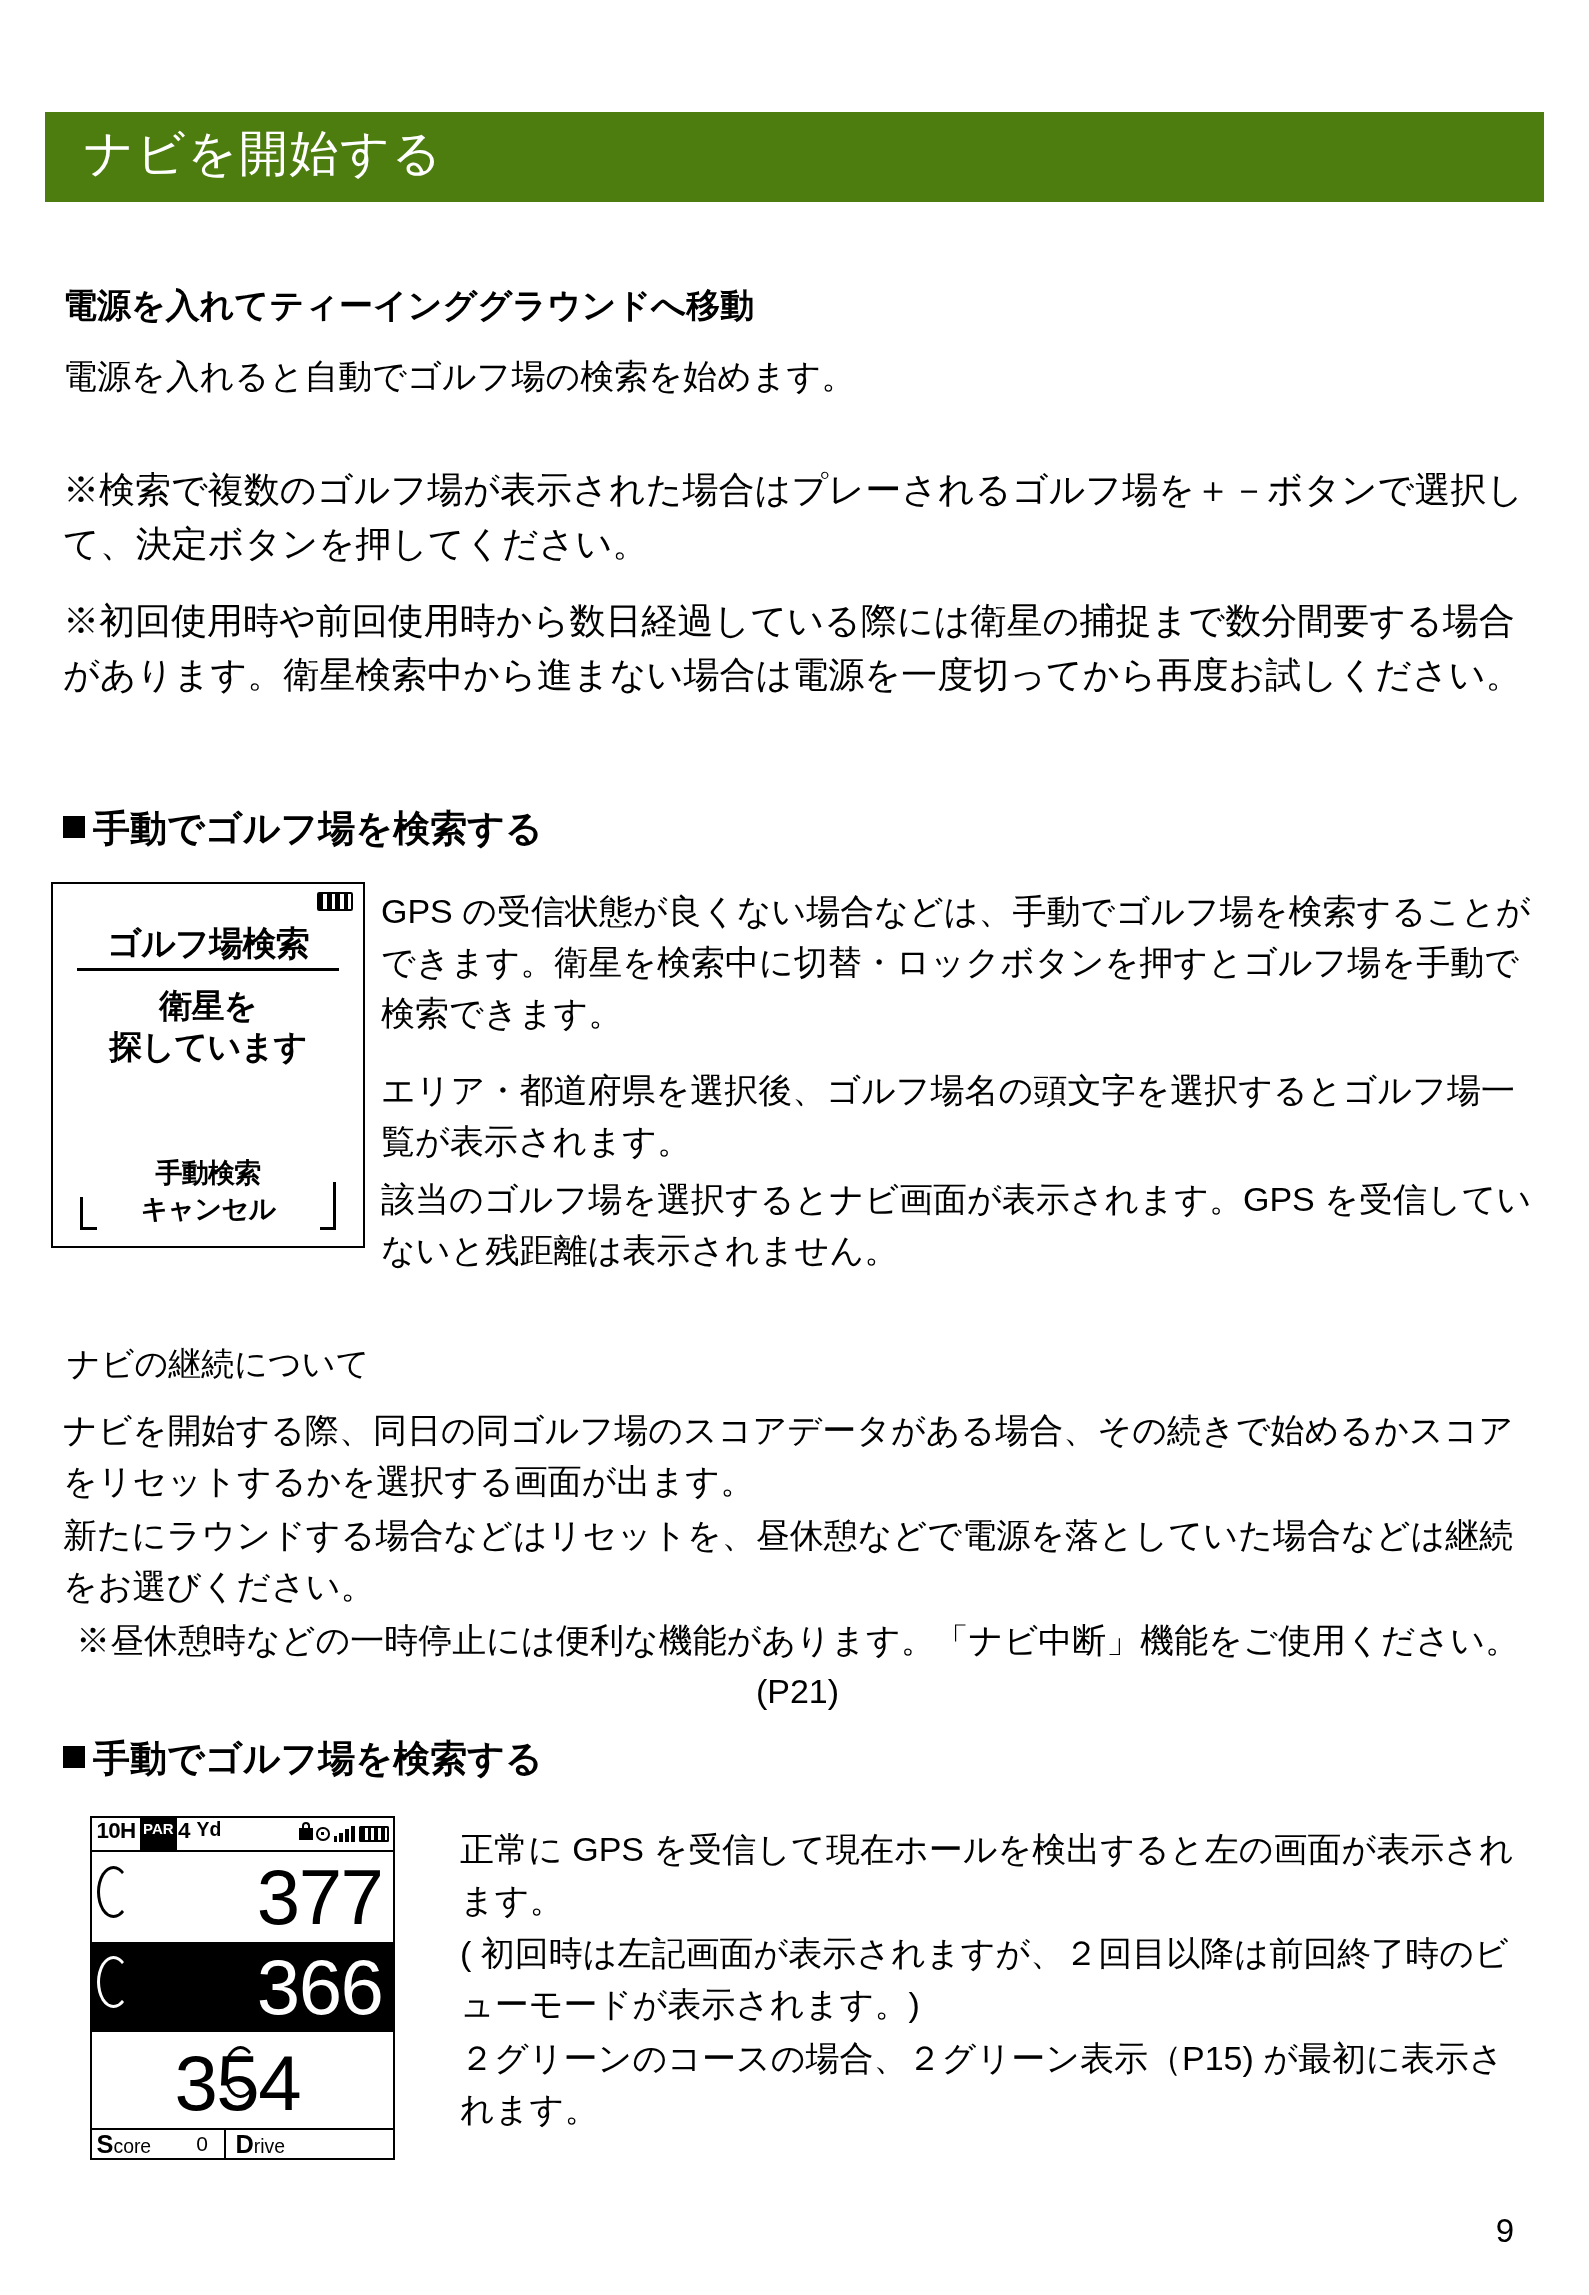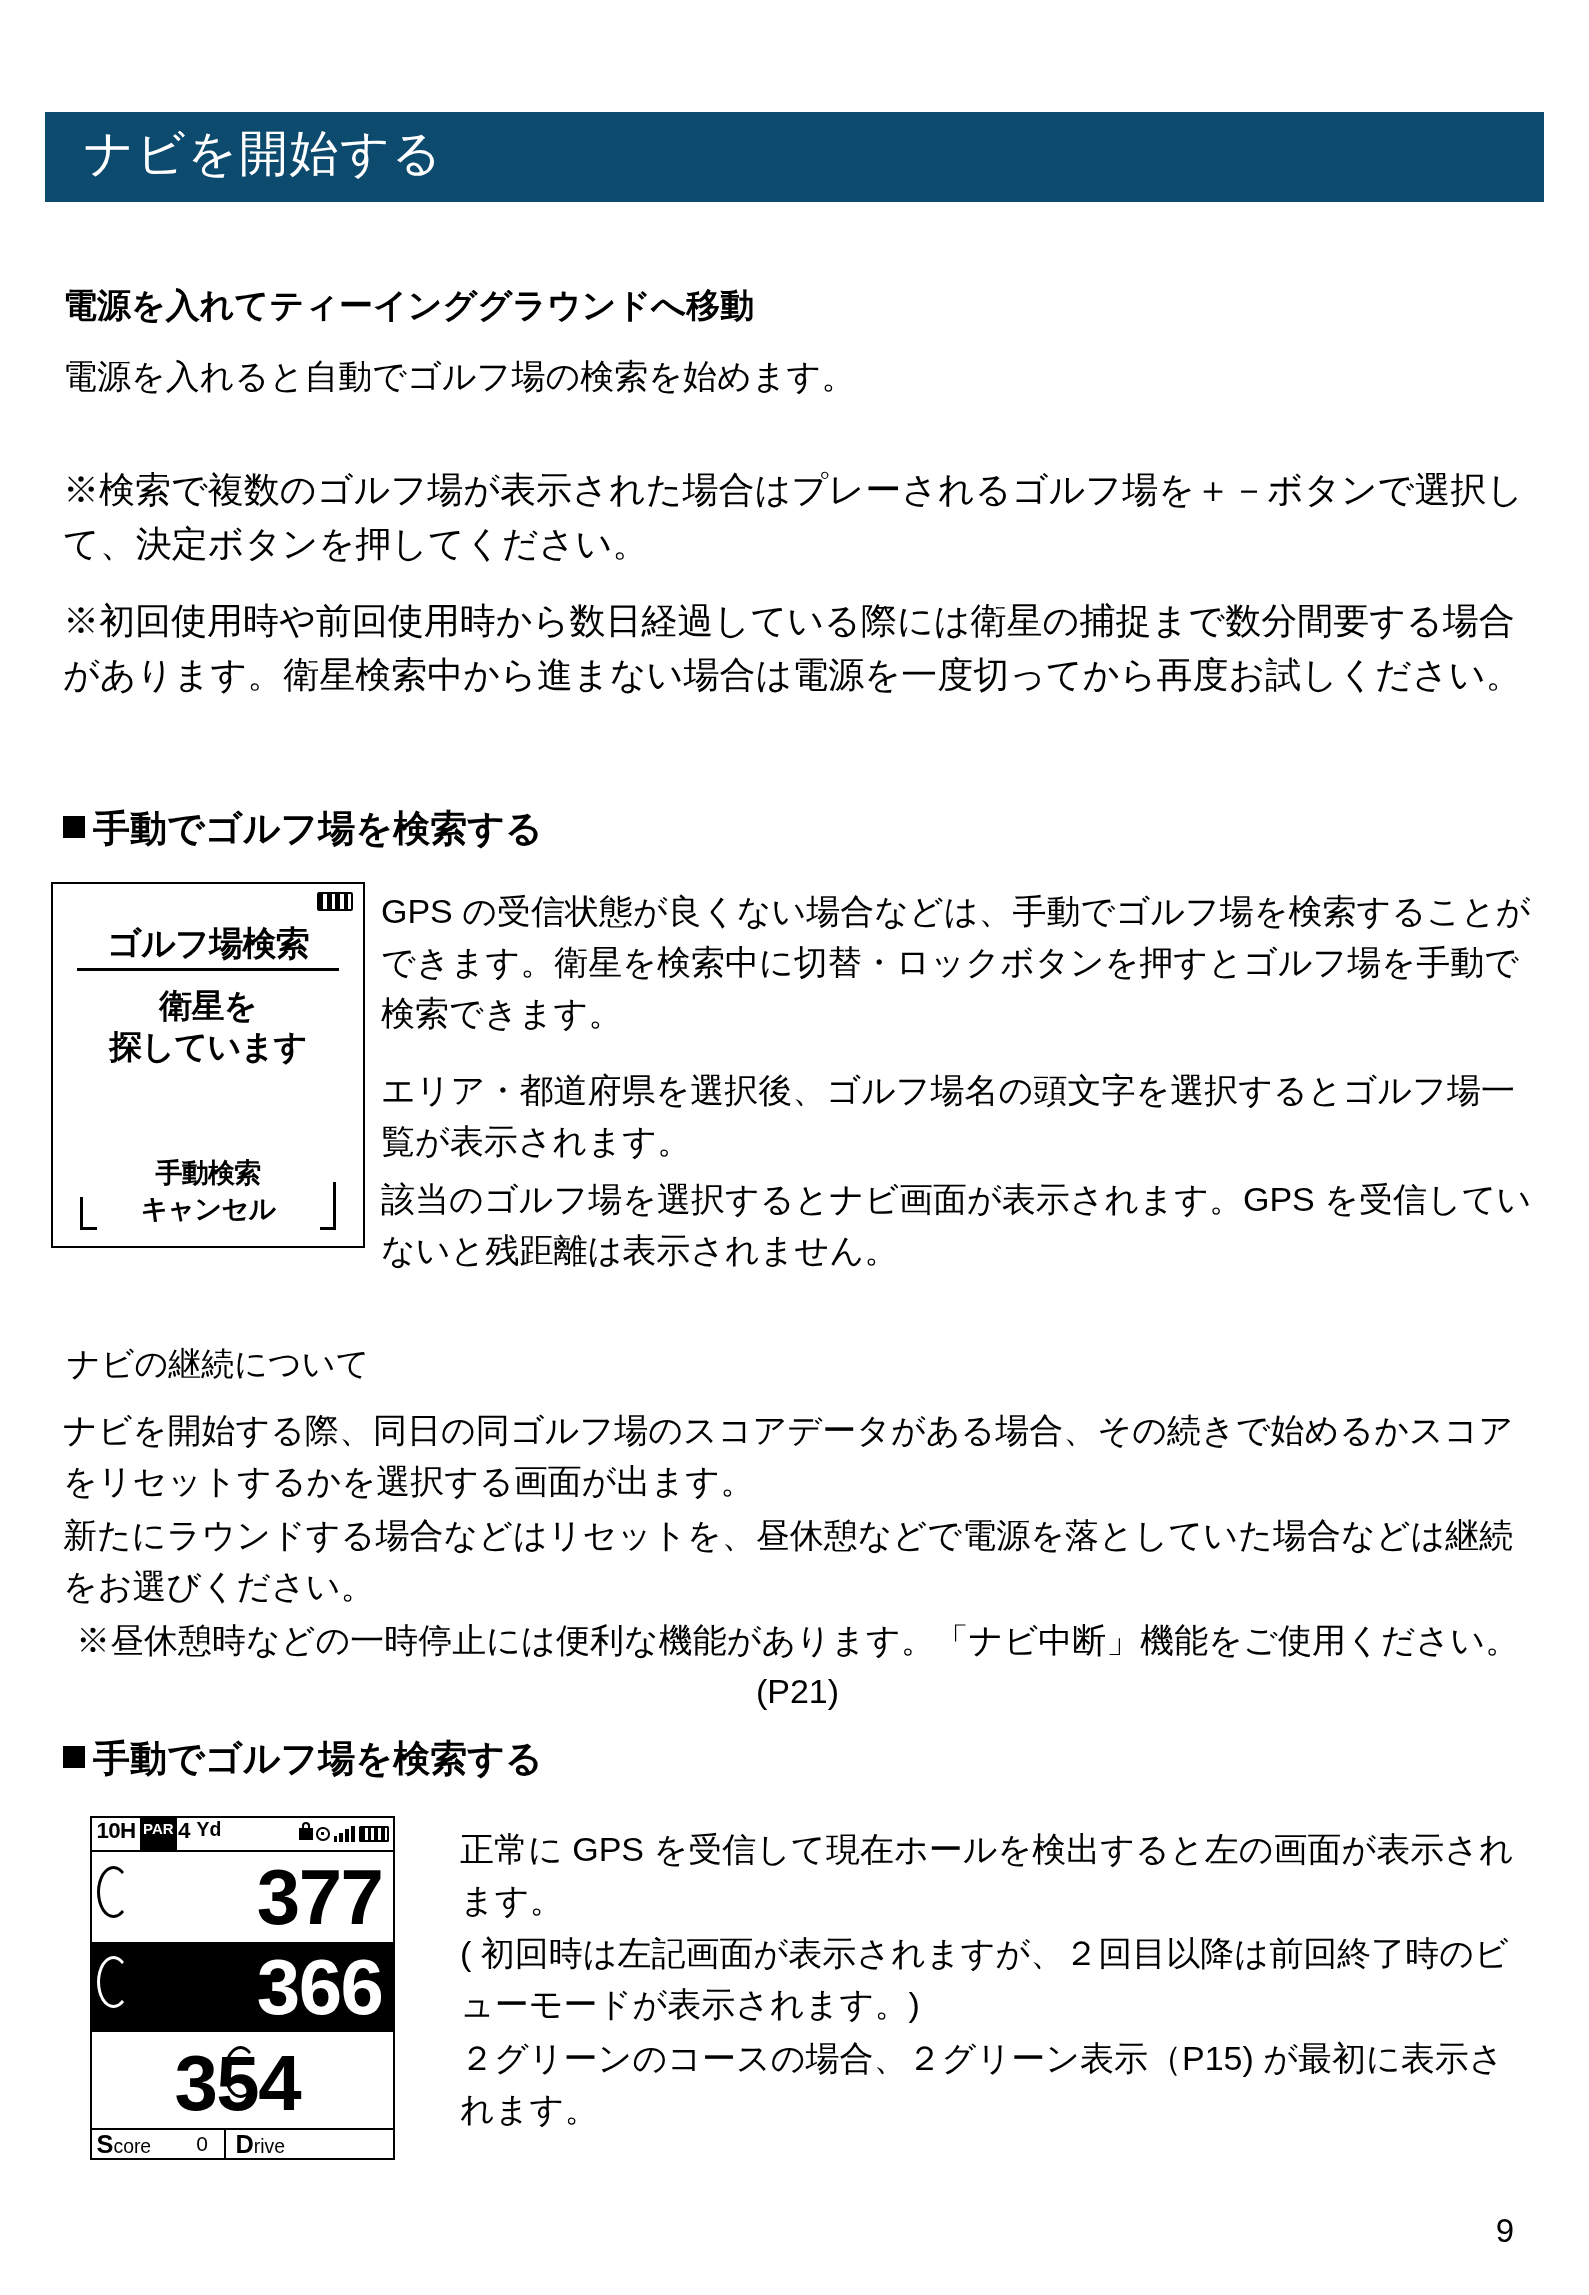--- a/index.html
+++ b/index.html
@@ -23,21 +23,21 @@
     padding: 0;
   }
 
   
   .title-banner {
     position: absolute;
     left: 45px;
     top: 112px;
     width: 1499px;
     height: 90px;
-    background: #0c4a6e;
+    background: #4d7c0f;
     font-family: Liberation Serif, serif;
   }
   .title-banner .title-text {
     position: absolute;
     left: 39px;
     top: 9px;
     font-size: 49px;
     letter-spacing: 1.5px;
     color: #ffffff;
     white-space: nowrap;
@@ -284,21 +284,21 @@
     border-color: #fff;
     border-right-color: transparent;
   }
   .lcd2 .dist {
     flex: 1;
     text-align: right;
     padding-right: 10.5px;
     font-size: 78px;
     line-height: 1;
     letter-spacing: -1.5px;
-    font-weight: bold;
+    font-weight: normal;
   }
   .lcd2 .bottombar {
     position: absolute;
     left: 0; right: 0; bottom: 0;
     height: 30px;
     border-top: 2.2px solid #000;
     box-sizing: border-box;
     display: flex;
     align-items: center;
     font-size: 19.4px;

